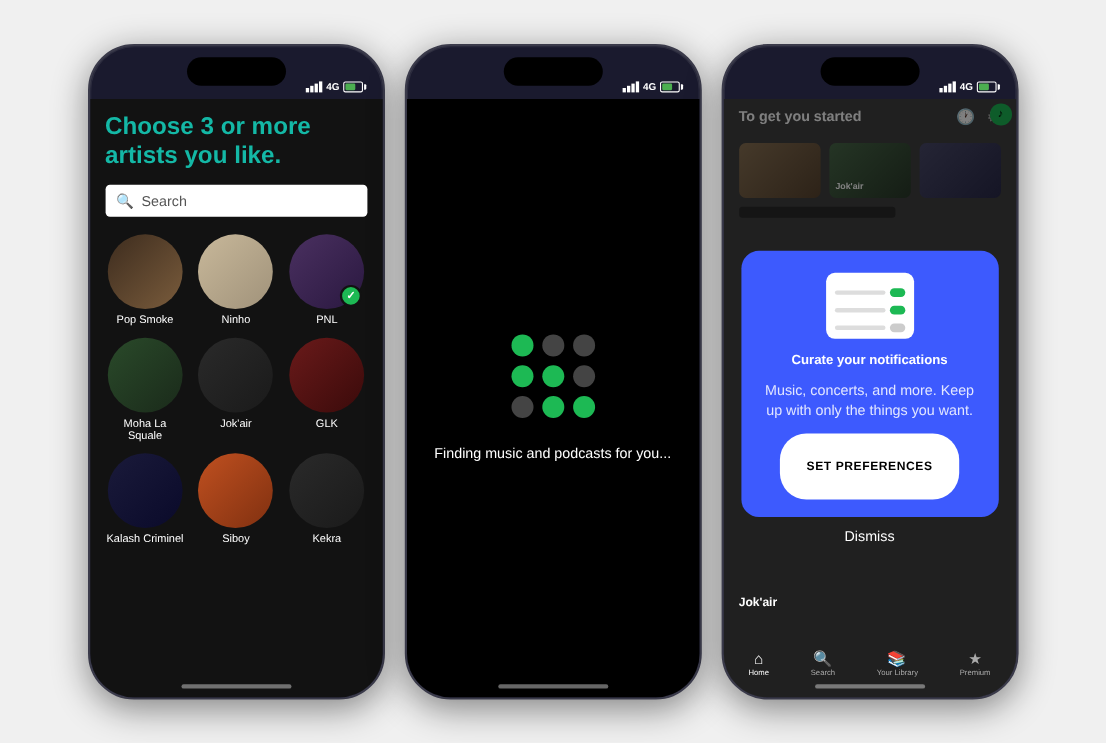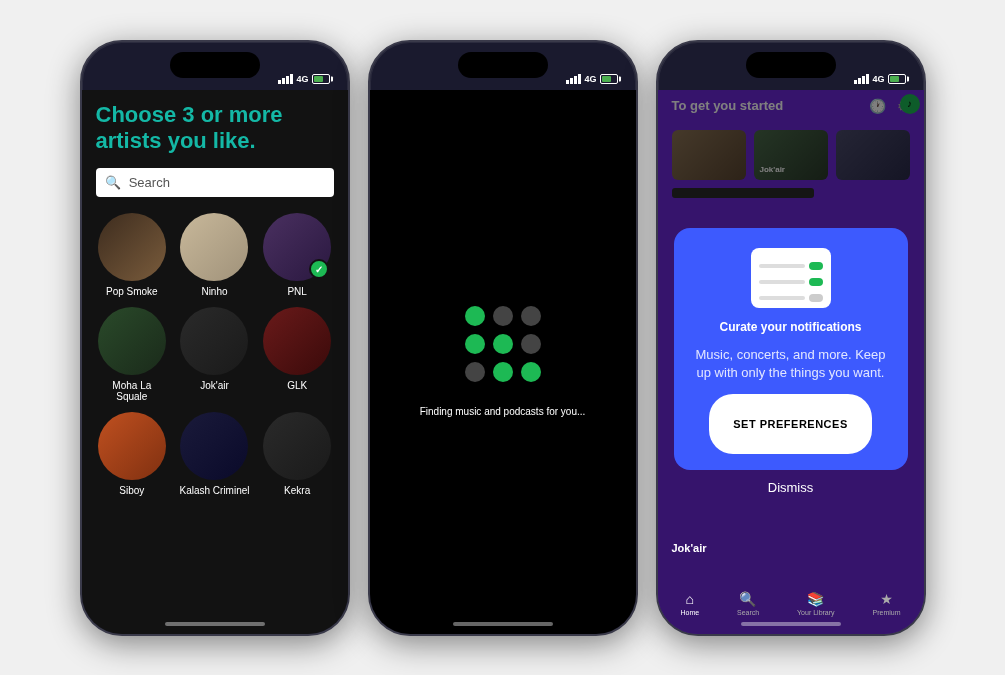--- a/index.html
+++ b/index.html
@@ -225,30 +225,30 @@
     }
     .dot {
       width: 20px;
       height: 20px;
       border-radius: 50%;
     }
     .dot-green { background: #1db954; }
     .dot-gray  { background: #444; }
     .loading-text {
       color: #fff;
-      font-size: 10px;
+      font-size: 13px;
       font-weight: 400;
     }
 
     
     .phone3-screen {
       position: absolute;
       top: 48px;
       left: 0; right: 0; bottom: 0;
-      background: #6d28d9;
+      background: #404040;
       overflow: hidden;
     }
     .phone3-header {
       padding: 8px 14px;
       display: flex;
       align-items: center;
       justify-content: space-between;
     }
     .phone3-header-title {
       color: #fff;
@@ -480,29 +480,29 @@
       </div>
       <div class="artist-item">
         <div class="artist-avatar-wrap">
           <div class="artist-avatar av-glk"></div>
         </div>
         <span class="artist-name">GLK</span>
       </div>
 
       <div class="artist-item">
         <div class="artist-avatar-wrap">
+          <div class="artist-avatar av-kalash"></div>
+        </div>
+        <span class="artist-name">Kalash Criminel</span>
+      </div>
+      <div class="artist-item">
+        <div class="artist-avatar-wrap">
           <div class="artist-avatar av-siboy"></div>
         </div>
         <span class="artist-name">Siboy</span>
-      </div>
-      <div class="artist-item">
-        <div class="artist-avatar-wrap">
-          <div class="artist-avatar av-kalash"></div>
-        </div>
-        <span class="artist-name">Kalash Criminel</span>
       </div>
       <div class="artist-item">
         <div class="artist-avatar-wrap">
           <div class="artist-avatar av-kekra"></div>
         </div>
         <span class="artist-name">Kekra</span>
       </div>
 
     </div>
   </div>

